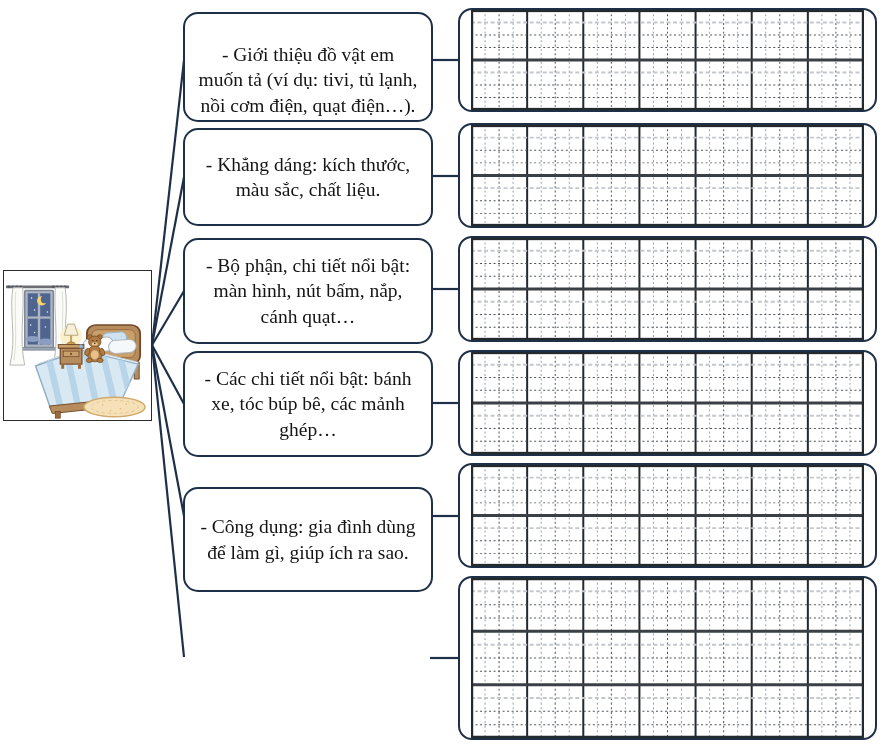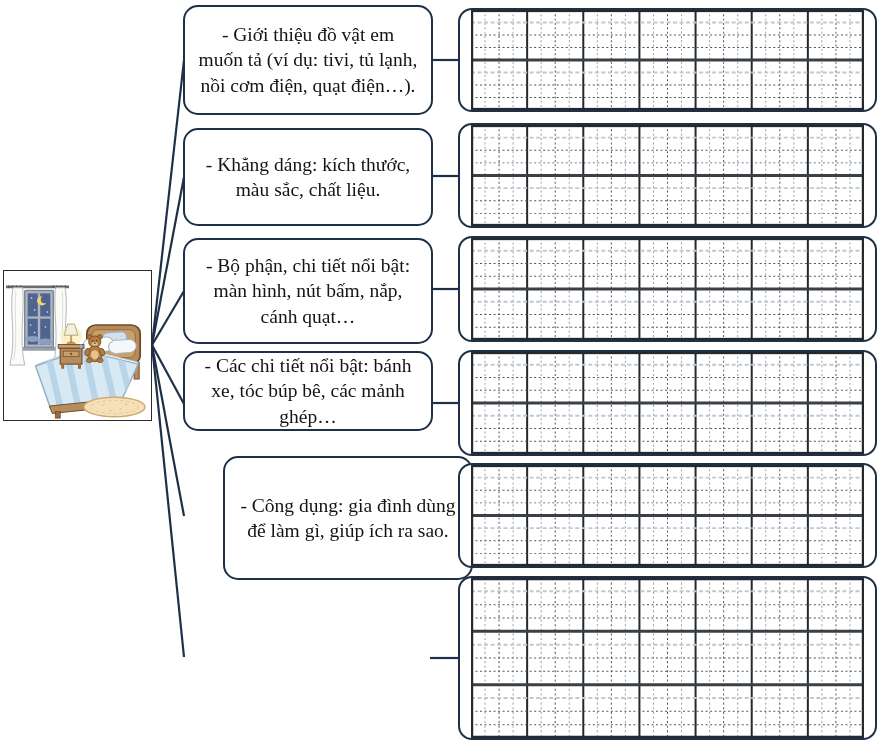--- a/index.html
+++ b/index.html
@@ -174,33 +174,33 @@
         <g fill="#d9b578">
             <circle cx="100" cy="144" r="0.8"></circle>
             <circle cx="118" cy="148" r="0.8"></circle>
             <circle cx="124" cy="143" r="0.8"></circle>
             <circle cx="108" cy="150" r="0.8"></circle>
           </g>
       </g>
     </svg>
   </figure>
 
-  <div class="note" style="top:5px;height:110px;">
+  <div class="note" style="top:12px;height:110px;align-items:flex-end;">
       <p>- Giới thiệu đồ vật em muốn tả (ví dụ: tivi, tủ lạnh, nồi cơm điện, quạt điện…).</p>
     </div>
   <div class="note" style="top:128px;height:98px;">
       <p>- Khẳng dáng: kích thước, màu sắc, chất liệu.</p>
     </div>
   <div class="note" style="top:238px;height:106px;">
       <p>- Bộ phận, chi tiết nổi bật: màn hình, nút bấm, nắp, cánh quạt…</p>
     </div>
-  <div class="note" style="top:351px;height:80px;">
+  <div class="note" style="top:351px;height:106px;">
       <p>- Các chi tiết nổi bật: bánh xe, tóc búp bê, các mảnh ghép…</p>
     </div>
-  <div class="note" style="top:456px;height:124px;margin-left:40px;">
+  <div class="note" style="top:487px;height:105px;">
       <p>- Công dụng: gia đình dùng để làm gì, giúp ích ra sao.</p>
     </div>
 
   <div class="gridbox" style="top:8px;height:104px;">
       <svg viewBox="0 0 392 104" preserveAspectRatio="none">
         <line x1="14" y1="0" x2="14" y2="104" stroke="#9aa0a6" stroke-width="1" stroke-dasharray="2 2.5"></line>
         <line x1="28" y1="0" x2="28" y2="104" stroke="#4f555b" stroke-width="1" stroke-dasharray="2 2.5"></line>
         <line x1="42" y1="0" x2="42" y2="104" stroke="#9aa0a6" stroke-width="1" stroke-dasharray="2 2.5"></line>
         <line x1="56" y1="0" x2="56" y2="104" stroke="#24292e" stroke-width="2"></line>
         <line x1="70" y1="0" x2="70" y2="104" stroke="#9aa0a6" stroke-width="1" stroke-dasharray="2 2.5"></line>

